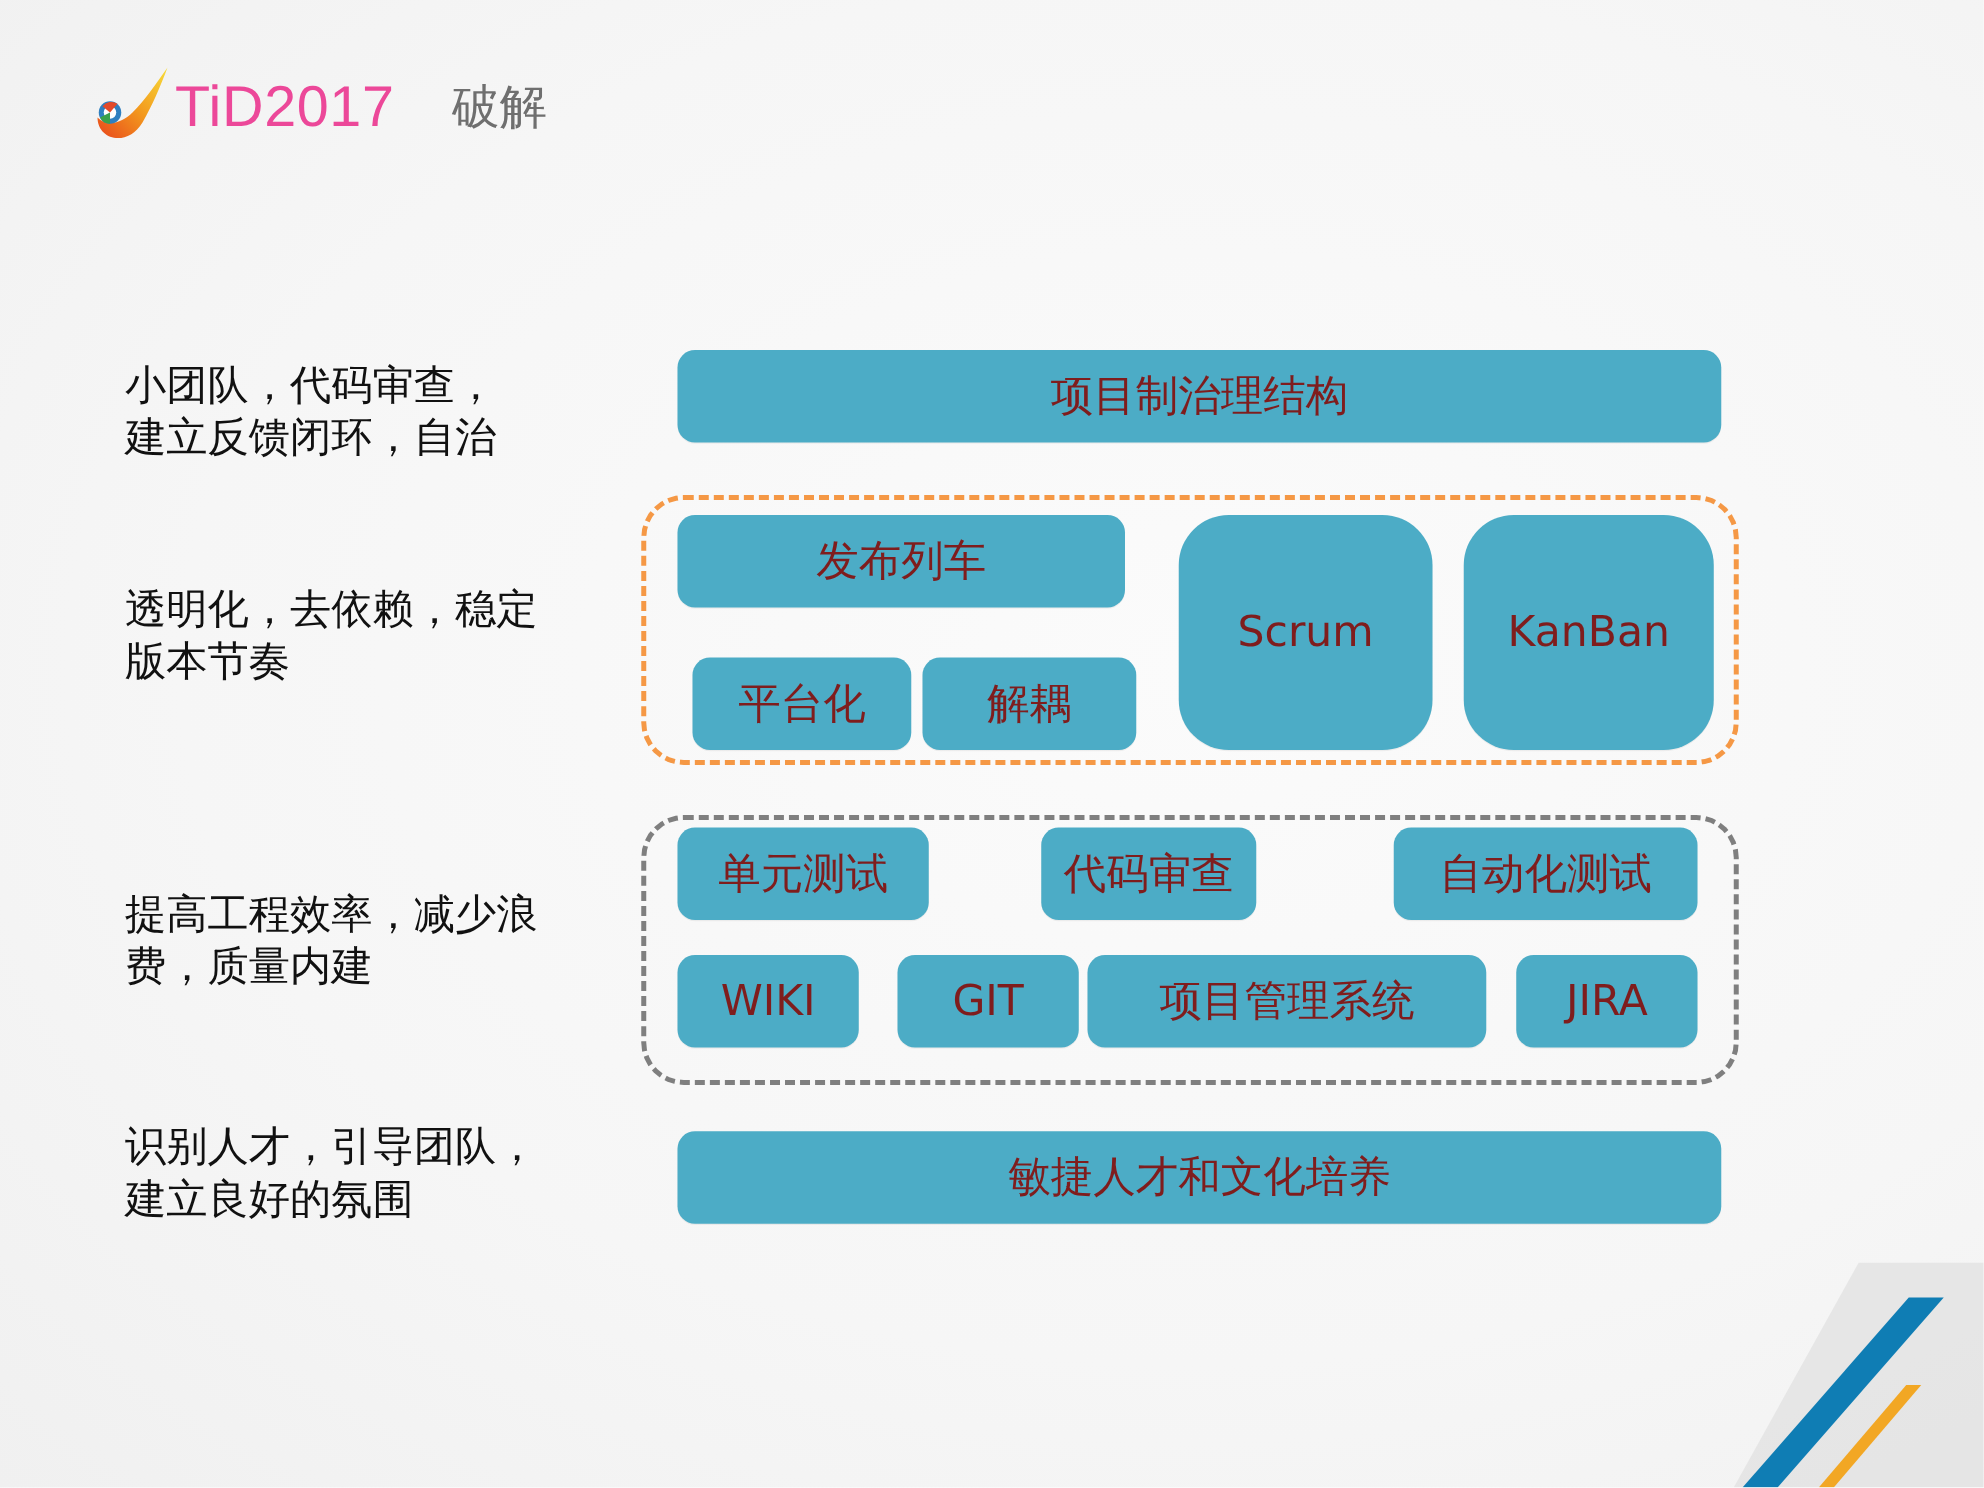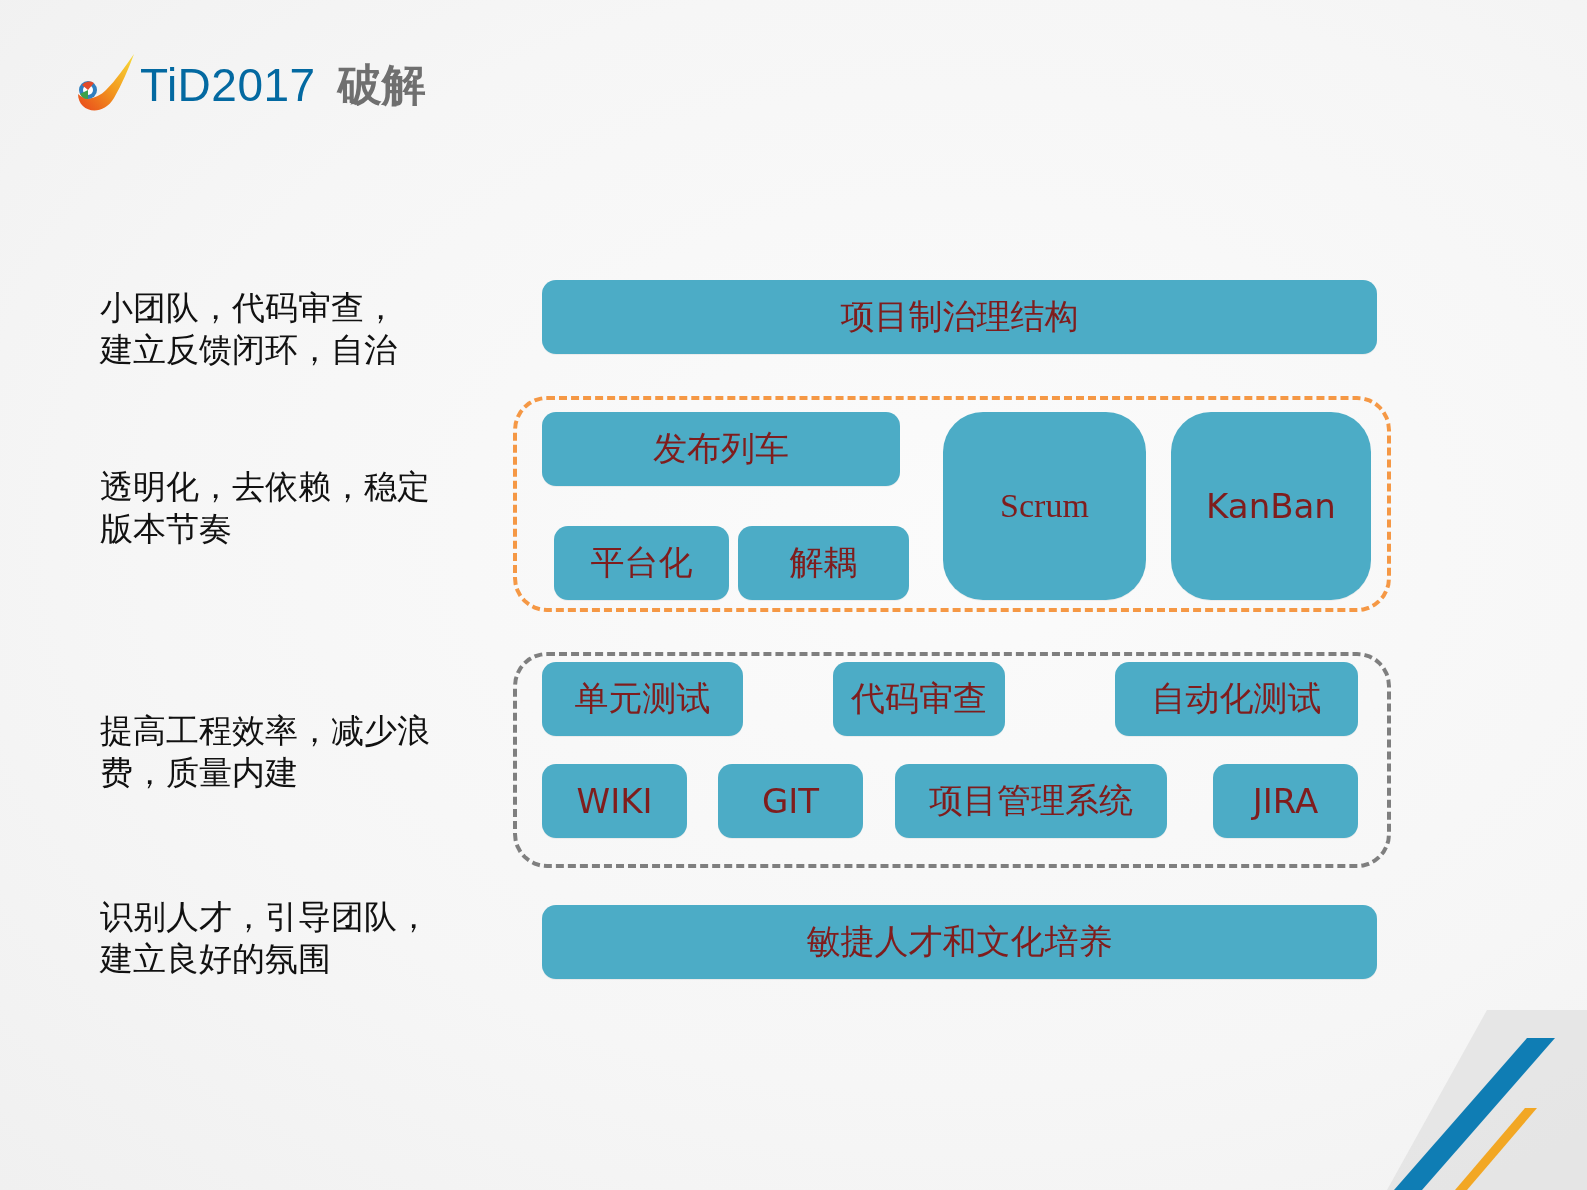--- a/index.html
+++ b/index.html
@@ -5,25 +5,25 @@
   html, body { margin:0; padding:0; }
   body {
     width:1587px; height:1190px; position:relative; overflow:hidden;
     background: radial-gradient(ellipse at 60% 45%, #fbfbfb 0%, #f6f6f6 60%, #f0f0f0 100%);
     font-family: "DejaVu Sans", "Liberation Sans", sans-serif;
   }
   .deco-br { position:absolute; right:0; bottom:0; width:260px; height:180px; }
   .header { position:absolute; left:72px; top:52px; display:flex; align-items:center; }
   .logo { width:64px; height:66px; }
   .brand {
-    font-family:"Liberation Sans", sans-serif; font-size:46px; color:#0369a1; margin-left:4px;
+    font-family:"Liberation Sans", sans-serif; font-size:46px; color:#ec4899; margin-left:4px;
     letter-spacing:0.5px;
   }
   .crack {
-    font-size:44px; font-weight:bold; color:#6f6f6f; margin-left:22px;
+    font-size:38px; font-weight:normal; color:#6f6f6f; margin-left:46px;
   }
   .left-text {
     position:absolute; left:100px; font-size:33px; line-height:42px; color:#111;
     white-space:pre-line; width:380px;
   }
   .box {
     position:absolute; background:#4cacc6; color:#7f1d1d; border-radius:14px;
     display:flex; align-items:center; justify-content:center;
     font-size:34px; box-shadow: 0 1px 0 rgba(0,0,0,0.05);
   }
@@ -73,25 +73,25 @@
 费，质量内建</div>
 <div class="left-text" style="top:896px;">识别人才，引导团队，
 建立良好的氛围</div>
 
 <div class="box" style="left:542px; top:280px; width:835px; height:74px;">项目制治理结构</div>
 
 <div class="dash-orange"></div>
 <div class="box" style="left:542px; top:412px; width:358px; height:74px;">发布列车</div>
 <div class="box" style="left:542px; top:526px; width:175px; height:74px;margin-left:12px;">平台化</div>
 <div class="box" style="left:738px; top:526px; width:171px; height:74px;">解耦</div>
-<div class="box latin" style="left:943px; top:412px; width:203px; height:188px; border-radius:40px;font-family:Liberation Serif, serif;">Scrum</div>
+<div class="box latin" style="left:943px; top:412px; width:203px; height:188px; border-radius:40px;">Scrum</div>
 <div class="box latin" style="left:1171px; top:412px; width:200px; height:188px; border-radius:40px;">KanBan</div>
 
 <div class="dash-gray"></div>
 <div class="box" style="left:542px; top:662px; width:201px; height:74px;">单元测试</div>
 <div class="box" style="left:833px; top:662px; width:172px; height:74px;">代码审查</div>
 <div class="box" style="left:1115px; top:662px; width:243px; height:74px;">自动化测试</div>
 <div class="box latin" style="left:542px; top:764px; width:145px; height:74px;">WIKI</div>
 <div class="box latin" style="left:718px; top:764px; width:145px; height:74px;">GIT</div>
-<div class="box" style="left:895px; top:764px; width:272px; height:74px;">项目管理系统</div>
+<div class="box" style="left:870px; top:764px; width:319px; height:74px;">项目管理系统</div>
 <div class="box latin" style="left:1213px; top:764px; width:145px; height:74px;">JIRA</div>
 
 <div class="box" style="left:542px; top:905px; width:835px; height:74px;">敏捷人才和文化培养</div>
 
 </body></html>

